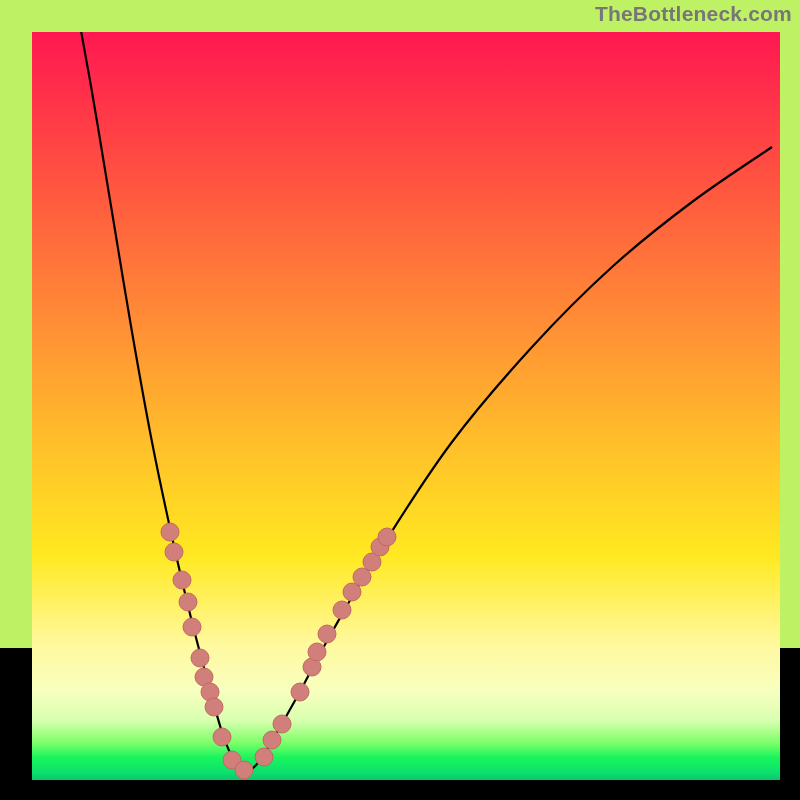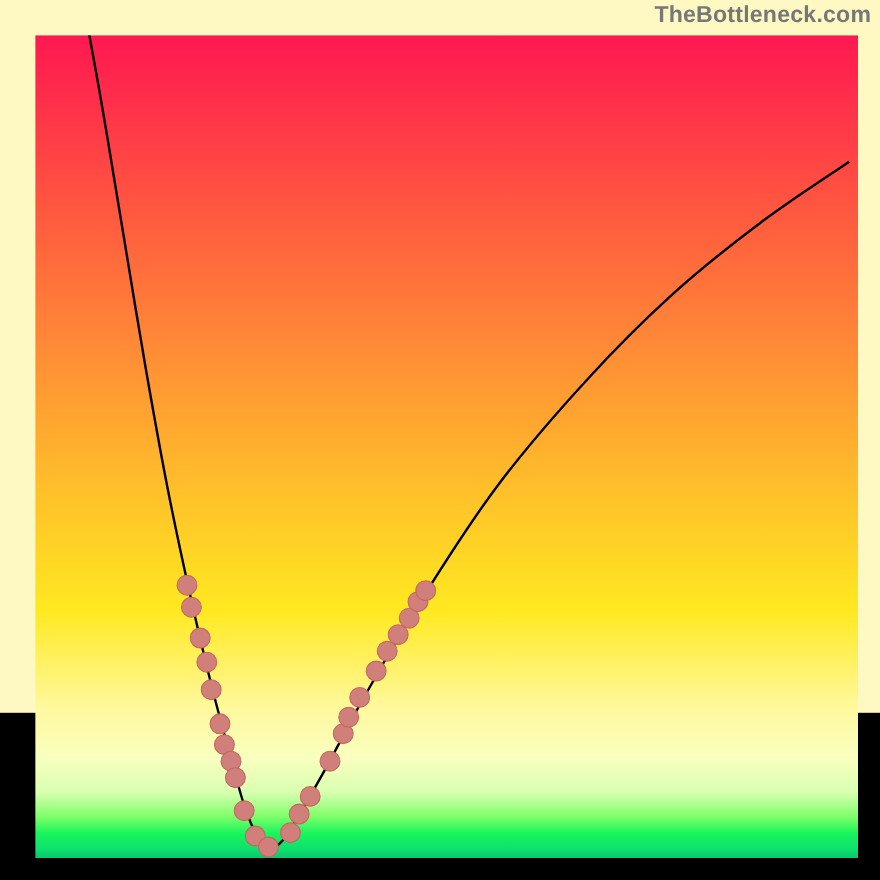--- a/index.html
+++ b/index.html
@@ -7,21 +7,21 @@
     padding: 0;
     width: 800px;
     height: 800px;
     background: #000;
     overflow: hidden;
   }
   .outer {
     position: relative;
     width: 800px;
     height: 648px;
-    background: #fef9c3;
+    background: #bef264;
   }
   .plot {
     position: absolute;
     left: 32px;
     top: 32px;
     width: 748px;
     height: 748px;
     overflow: hidden;
   }
   .gradient {

